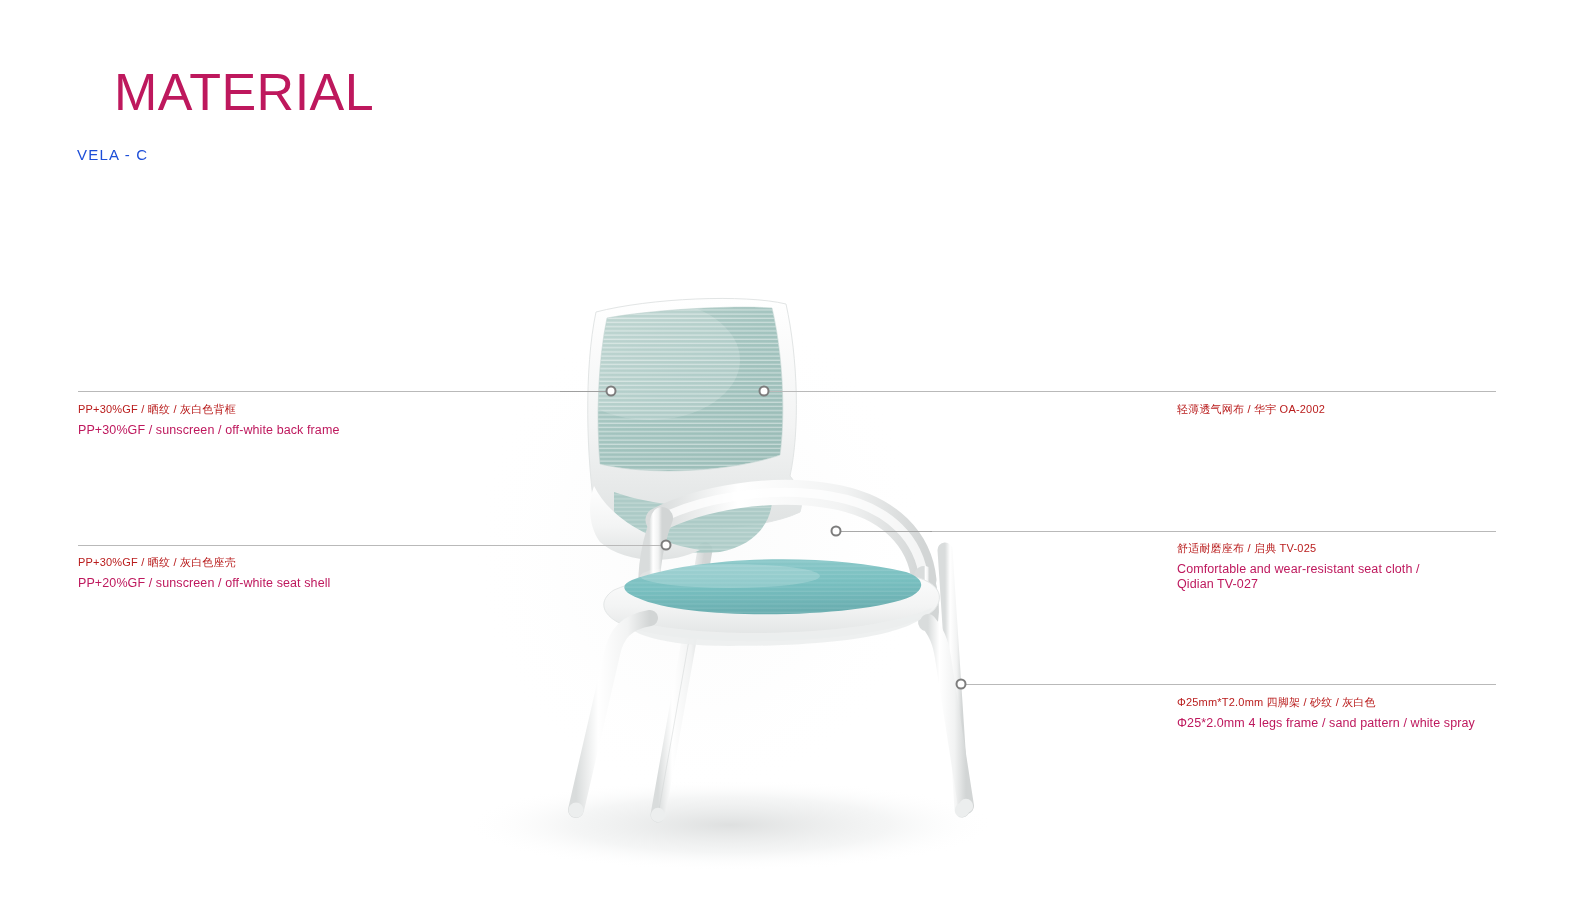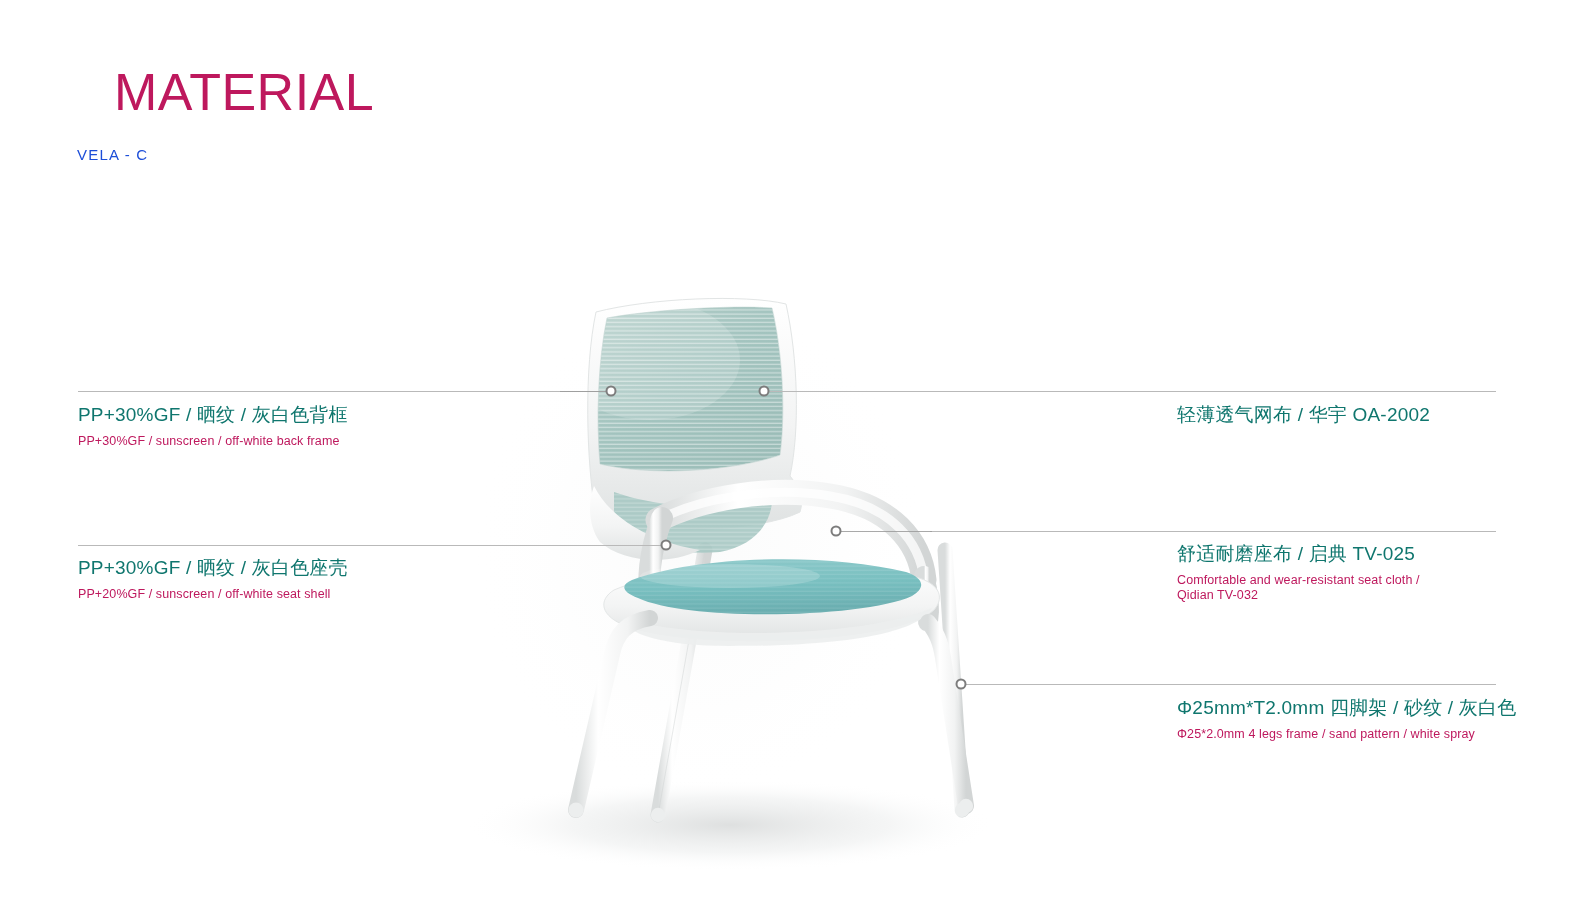--- a/index.html
+++ b/index.html
@@ -23,21 +23,21 @@
   }
 
   
   .rule {
     position:absolute; height:1px; background:#b9b9b9;
   }
 
   
   .callout { position:absolute; }
   .callout .cn {
-    font-size:19px; font-weight:400; color:#0f766e;
+    font-size:11px; font-weight:400; color:#b91c1c;
     letter-spacing:0.2px; line-height:1.35; white-space:nowrap;
   }
   .callout .en {
     font-size:12.5px; font-weight:400; color:#be185d;
     letter-spacing:0.1px; line-height:1.2; margin-top:6px;
     white-space:pre-line;
   }
 
   
   .leader {
@@ -187,21 +187,21 @@
 <div class="marker" style="left:836px; top:531px;"></div>
 
 <div class="callout" style="left:78px; top:555px;">
   <div class="cn">PP+30%GF / 晒纹 / 灰白色座壳</div>
   <div class="en">PP+20%GF / sunscreen / off-white seat shell</div>
 </div>
 
 <div class="callout" style="left:1177px; top:541px;">
   <div class="cn">舒适耐磨座布 / 启典 TV-025</div>
   <div class="en">Comfortable and wear-resistant seat cloth /
-Qidian TV-032</div>
+Qidian TV-027</div>
 </div>
 
 <div class="rule" style="left:963px; top:684px; width:533px;"></div>
 <div class="marker" style="left:961px; top:684px;"></div>
 
 <div class="callout" style="left:1177px; top:695px;">
   <div class="cn">Φ25mm*T2.0mm 四脚架 / 砂纹 / 灰白色</div>
   <div class="en">Φ25*2.0mm 4 legs frame / sand pattern / white spray</div>
 </div>
 

